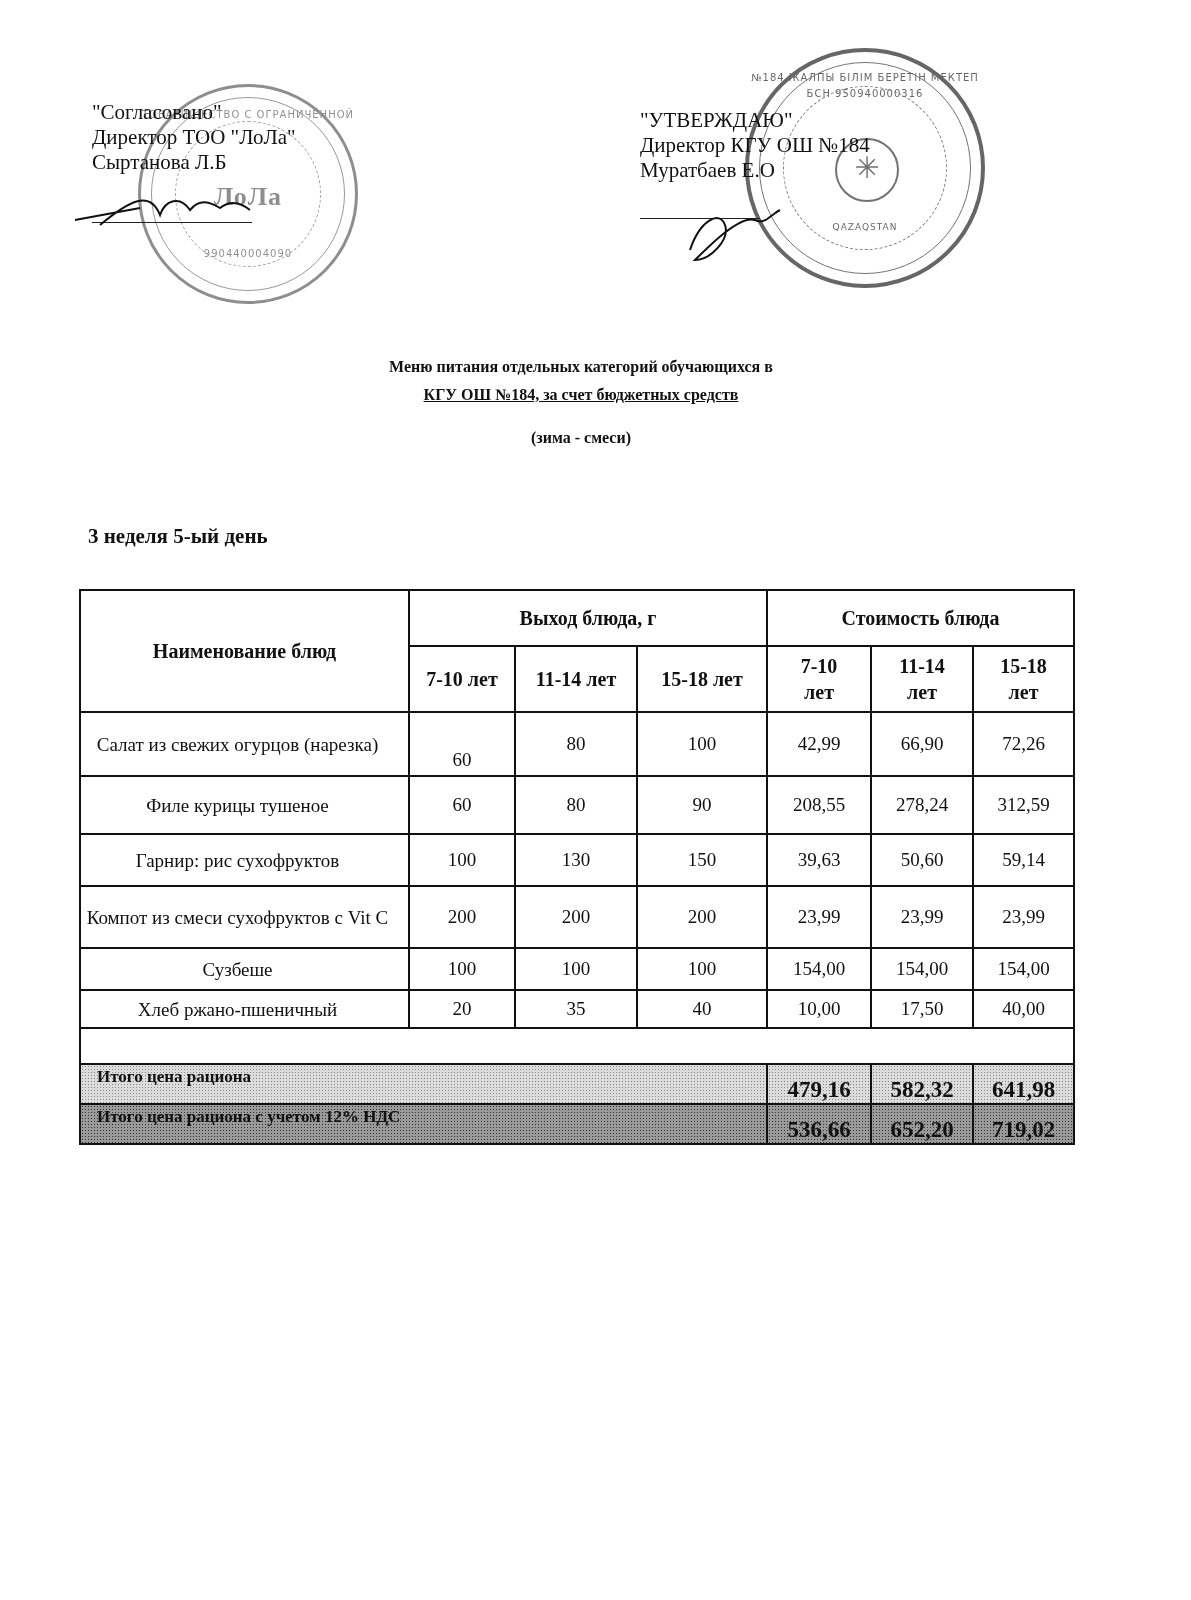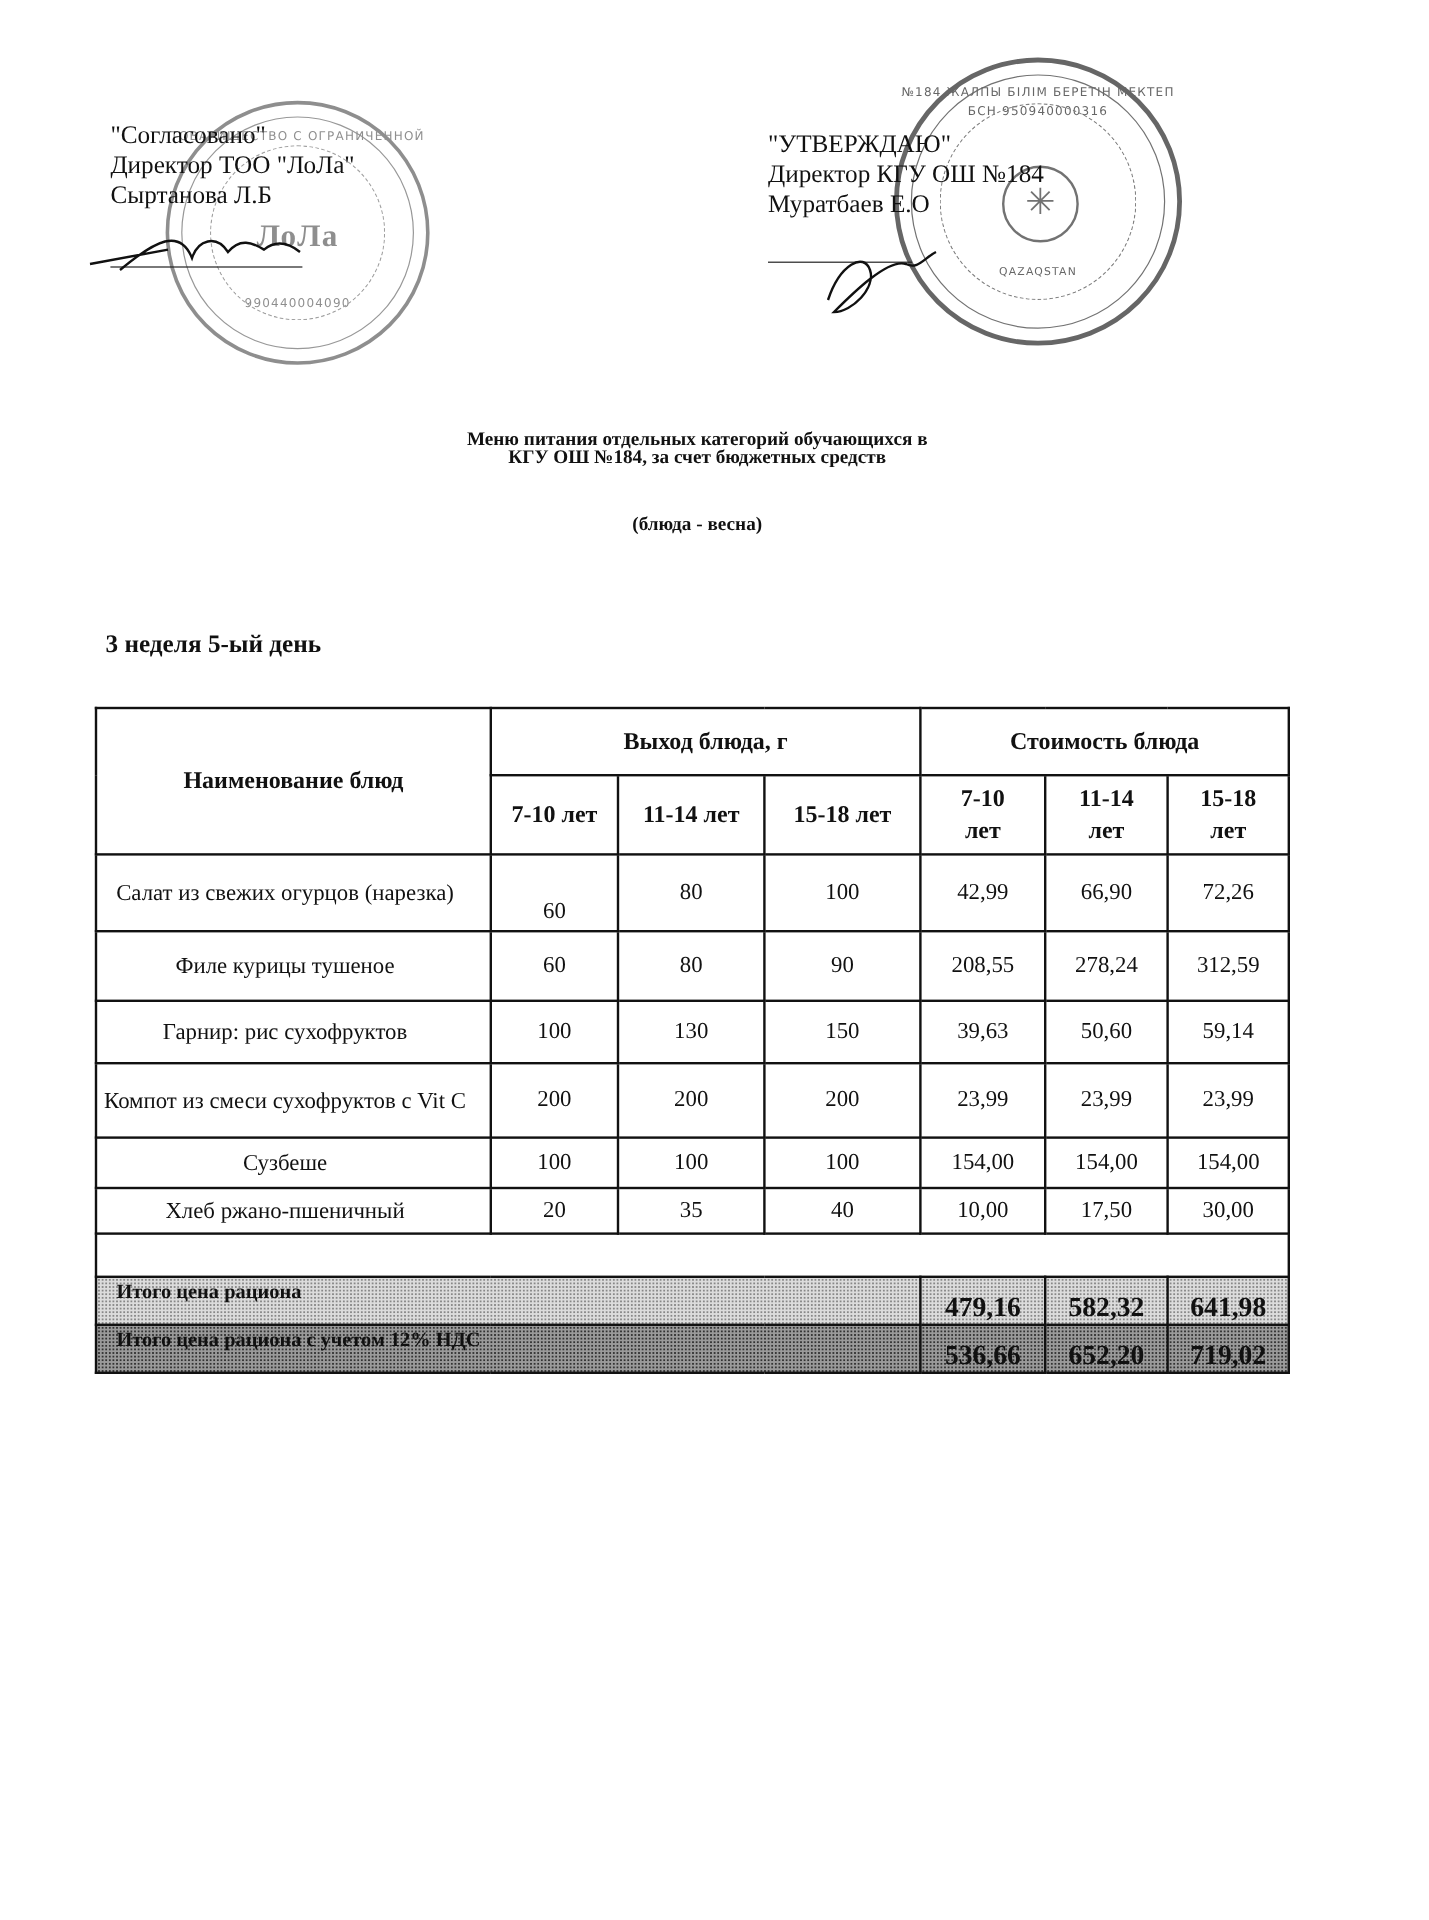--- a/index.html
+++ b/index.html
@@ -25,21 +25,21 @@
   .sig-line { position: absolute; height: 1px; background: #222; }
   #sig-left-line { left: 92px; top: 222px; width: 160px; }
   #sig-right-line { left: 640px; top: 218px; width: 120px; }
   .signature { position: absolute; }
   #sig-left { left: 70px; top: 180px; }
   #sig-right { left: 680px; top: 190px; }
 
   .title { position: absolute; left: 0; width: 1162px; text-align: center; font-weight: bold;
            font-size: 16px; line-height: 28px; }
   #title-1 { top: 353px; }
-  #title-2 { top: 368px; }
+  #title-2 { top: 381px; text-decoration: underline; }
   #title-3 { top: 424px; }
 
   #subtitle { position: absolute; left: 88px; top: 524px; font-weight: bold; font-size: 21px; }
 
   table.menu { position: absolute; left: 79px; top: 589px; width: 994px; border-collapse: collapse;
                font-size: 19px; table-layout: fixed; }
   table.menu td, table.menu th { border: 2px solid #111; padding: 0 16px; }
   table.menu th { font-weight: bold; font-size: 20px; text-align: center; }
   table.menu td.num { text-align: center; }
   table.menu td.name { text-align: center; padding-left: 2px; line-height: 23px; }
@@ -98,21 +98,21 @@
   <div>Директор КГУ ОШ №184</div>
   <div>Муратбаев Е.О</div>
 </div>
 <div class="sig-line" id="sig-right-line"></div>
 <svg class="signature" id="sig-right" width="140" height="80">
   <path d="M10 60 C20 30, 40 20, 45 35 C50 50, 30 70, 15 70 C30 55, 60 25, 75 30 C85 35, 90 25, 100 20" stroke="#111" stroke-width="2" fill="none"></path>
 </svg>
 
 <div class="title" id="title-1">Меню питания отдельных   категорий обучающихся в</div>
 <div class="title" id="title-2">КГУ ОШ №184, за счет бюджетных средств</div>
-<div class="title" id="title-3">(блюда - весна)</div>
+<div class="title" id="title-3">(зима - смеси)</div>
 
 <div id="subtitle">3 неделя 5-ый день</div>
 
 <table class="menu">
   <colgroup>
     <col style="width:329px">
       <col style="width:106px">
       <col style="width:122px">
       <col style="width:130px">
     <col style="width:104px">
@@ -179,21 +179,21 @@
     <td class="num">154,00</td>
     <td class="num">154,00</td>
   </tr>
   <tr class="r-6">
     <td class="name">Хлеб ржано-пшеничный</td>
     <td class="num">20</td>
     <td class="num">35</td>
     <td class="num">40</td>
     <td class="num">10,00</td>
     <td class="num">17,50</td>
-    <td class="num">30,00</td>
+    <td class="num">40,00</td>
   </tr>
 
   <tr class="empty">
     <td colspan="7" style="border-left:2px solid #111;border-right:2px solid #111;"></td>
   </tr>
 
   <tr class="total">
     <td colspan="4" class="total-label">Итого цена рациона</td>
     <td class="total-num">479,16</td>
     <td class="total-num">582,32</td>

